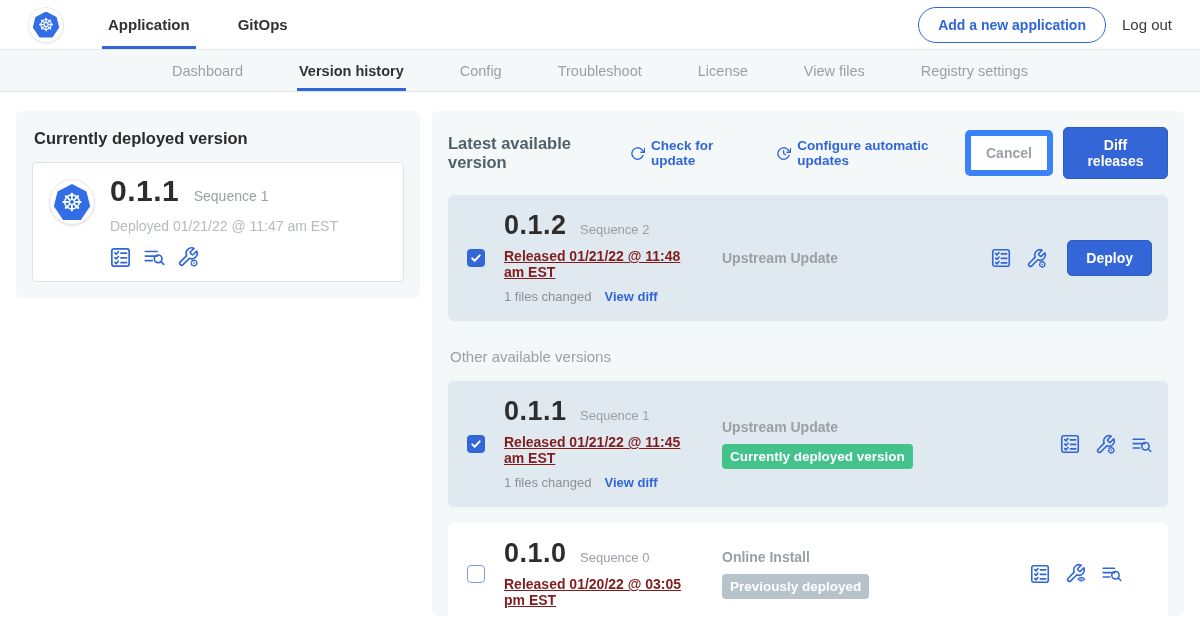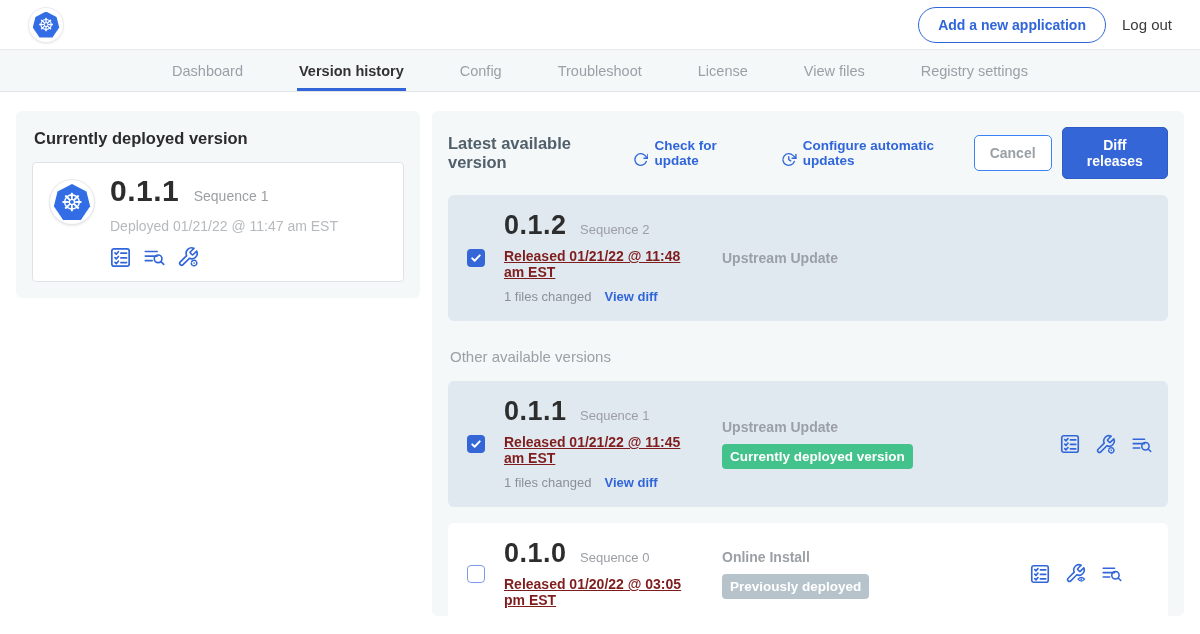--- a/index.html
+++ b/index.html
@@ -53,25 +53,25 @@
   .dversion { font-size:30px; font-weight:800; color:#2d2d2d; letter-spacing:.5px; }
   .dsequence { font-size:14px; color:#9b9fa3; margin-left:10px; }
   .ddeployed { margin-top:7px; font-size:14px; color:#b6babd; }
   .dicons { margin-top:12px; display:flex; align-items:center; gap:12px; color:#3066d9; }
 
   .panel { flex:1; background:#f5f8f9; border-radius:6px; padding:16px; height:505px; }
   .panel-head { display:flex; align-items:center; }
   .panel-title { font-size:16.5px; font-weight:700; color:#51606a; }
   .plink { display:flex; align-items:center; gap:6px; color:#3066d9; font-size:13.5px; font-weight:700;
            cursor:pointer; }
-  .plink.first { margin-left:14px;align-items:flex-end; }
-  .plink.second { margin-left:26px;align-items:flex-end; }
+  .plink.first { margin-left:14px; }
+  .plink.second { margin-left:26px; }
   .ph-spacer { flex:1; }
   .btn { font-family:inherit; font-size:14px; font-weight:700; border-radius:5px; cursor:pointer; }
-  .cancel-btn { background:#fff; border:1px solid #3b82f6; color:#9aa0a5; padding:9px 15px; }
+  .cancel-btn { background:#fff; border:6px solid #3b82f6; color:#9aa0a5; padding:9px 15px; }
   .diff-btn { background:#3566d7; border:1px solid #2f5cc4; color:#fff; padding:9px 14px; margin-left:10px; }
 
   .vrow { display:flex; align-items:center; border-radius:6px; padding:16px; margin-top:16px; }
   .vrow.selected { background:#e1e9f0; }
   .vrow.plain { background:#ffffff; }
   .cb { flex:none; width:18px; height:18px; border-radius:4px; margin-left:3px; cursor:pointer;
         display:flex; align-items:center; justify-content:center; }
   .cb.checked { background:#3566d7; }
   .cb.unchecked { background:#fff; border:1.5px solid #7d9ce8; }
   .vinfo { margin-left:19px; width:212px; flex:none; }
@@ -96,20 +96,24 @@
 </style>
 </head>
 <body>
 
 <header class="topnav">
   <div class="logo-wrap">
     <div class="logo-hept">
         <span>☸</span>
       </div>
   </div>
+  <nav class="topnav-tabs">
+    <div class="topnav-tab active">Application</div>
+    <div class="topnav-tab">GitOps</div>
+  </nav>
   <div class="tn-spacer"></div>
   <button class="add-app-btn">Add a new application</button>
   <span class="logout">Log out</span>
 </header>
 
 <nav class="subnav">
   <div class="subnav-tab">Dashboard</div>
   <div class="subnav-tab active">Version history</div>
   <div class="subnav-tab">Config</div>
   <div class="subnav-tab">Troubleshoot</div>
@@ -194,59 +198,76 @@
           <span class="vseq">Sequence 2</span>
         </div>
         <div class="vreleased">Released 01/21/22 @ 11:48 am EST</div>
         <div class="vfiles">
           <span>1 files changed</span><span class="vdiff">View diff</span>
         </div>
       </div>
       <div class="vsource">
         <div class="vsrc">Upstream Update</div>
       </div>
-    </div>
-
-    <div class="other-title">Other available versions</div>
-
-    <div class="vrow selected">
-      <span class="cb checked">
-        <svg width="12" height="12" viewBox="0 0 16 16" fill="none" stroke="#fff" stroke-width="2.6" stroke-linecap="round" stroke-linejoin="round">
-            <path d="M3 8.5l3.2 3.2L13 4.5"></path>
-          </svg>
-      </span>
-      <div class="vinfo">
-        <div class="vline">
-          <span class="vnum">0.1.1</span>
-          <span class="vseq">Sequence 1</span>
-        </div>
-        <div class="vreleased">Released 01/21/22 @ 11:45 am EST</div>
-        <div class="vfiles">
-          <span>1 files changed</span><span class="vdiff">View diff</span>
-        </div>
-      </div>
-      <div class="vsource">
-        <div class="vsrc">Upstream Update</div>
-        <span class="vbadge green">Currently deployed version</span>
-      </div>
       <div class="vactions">
         <svg class="icon" width="20" height="20" viewBox="0 0 16 16" fill="none" stroke="currentColor" stroke-width="1.3" stroke-linecap="round" stroke-linejoin="round">
           <rect x="1.4" y="1.4" width="13.2" height="13.2" rx="1.6"></rect>
           <path d="M3.8 4.5l1 1 1.6-1.9"></path>
             <path d="M8.3 4.7h4.3"></path>
           <path d="M3.8 8.1l1 1 1.6-1.9"></path>
             <path d="M8.3 8.3h4.3"></path>
           <path d="M3.8 11.7l1 1 1.6-1.9"></path>
             <path d="M8.3 11.9h4.3"></path>
         </svg>
         <svg class="icon" width="21" height="21" viewBox="0 0 24 24" fill="none" stroke="currentColor" stroke-width="1.8" stroke-linecap="round" stroke-linejoin="round">
           <path d="M14.7 6.3a1 1 0 0 0 0 1.4l1.6 1.6a1 1 0 0 0 1.4 0l3.77-3.77a6 6 0 0 1-7.94 7.94l-6.91 6.91a2.12 2.12 0 0 1-3-3l6.91-6.91a6 6 0 0 1 7.94-7.94l-3.76 3.76z"></path>
           <circle cx="18.6" cy="18.6" r="3" stroke-width="1.7" stroke-dasharray="2 1.5"></circle>
             <circle cx="18.6" cy="18.6" r="0.9" fill="currentColor" stroke="none"></circle>
         </svg>
+        <button class="btn deploy-btn">Deploy</button>
+      </div>
+    </div>
+
+    <div class="other-title">Other available versions</div>
+
+    <div class="vrow selected">
+      <span class="cb checked">
+        <svg width="12" height="12" viewBox="0 0 16 16" fill="none" stroke="#fff" stroke-width="2.6" stroke-linecap="round" stroke-linejoin="round">
+            <path d="M3 8.5l3.2 3.2L13 4.5"></path>
+          </svg>
+      </span>
+      <div class="vinfo">
+        <div class="vline">
+          <span class="vnum">0.1.1</span>
+          <span class="vseq">Sequence 1</span>
+        </div>
+        <div class="vreleased">Released 01/21/22 @ 11:45 am EST</div>
+        <div class="vfiles">
+          <span>1 files changed</span><span class="vdiff">View diff</span>
+        </div>
+      </div>
+      <div class="vsource">
+        <div class="vsrc">Upstream Update</div>
+        <span class="vbadge green">Currently deployed version</span>
+      </div>
+      <div class="vactions">
+        <svg class="icon" width="20" height="20" viewBox="0 0 16 16" fill="none" stroke="currentColor" stroke-width="1.3" stroke-linecap="round" stroke-linejoin="round">
+          <rect x="1.4" y="1.4" width="13.2" height="13.2" rx="1.6"></rect>
+          <path d="M3.8 4.5l1 1 1.6-1.9"></path>
+            <path d="M8.3 4.7h4.3"></path>
+          <path d="M3.8 8.1l1 1 1.6-1.9"></path>
+            <path d="M8.3 8.3h4.3"></path>
+          <path d="M3.8 11.7l1 1 1.6-1.9"></path>
+            <path d="M8.3 11.9h4.3"></path>
+        </svg>
+        <svg class="icon" width="21" height="21" viewBox="0 0 24 24" fill="none" stroke="currentColor" stroke-width="1.8" stroke-linecap="round" stroke-linejoin="round">
+          <path d="M14.7 6.3a1 1 0 0 0 0 1.4l1.6 1.6a1 1 0 0 0 1.4 0l3.77-3.77a6 6 0 0 1-7.94 7.94l-6.91 6.91a2.12 2.12 0 0 1-3-3l6.91-6.91a6 6 0 0 1 7.94-7.94l-3.76 3.76z"></path>
+          <circle cx="18.6" cy="18.6" r="3" stroke-width="1.7" stroke-dasharray="2 1.5"></circle>
+            <circle cx="18.6" cy="18.6" r="0.9" fill="currentColor" stroke="none"></circle>
+        </svg>
         <svg class="icon" width="21" height="21" viewBox="0 0 24 24" fill="none" stroke="currentColor" stroke-width="1.8" stroke-linecap="round">
           <path d="M2.5 6h13M2.5 11h13M2.5 16h7.5"></path>
           <circle cx="16.5" cy="14" r="4.2"></circle>
             <path d="M19.6 17.1l3 2.9"></path>
         </svg>
       </div>
     </div>
 
     <div class="vrow plain">
       <span class="cb unchecked"></span>

